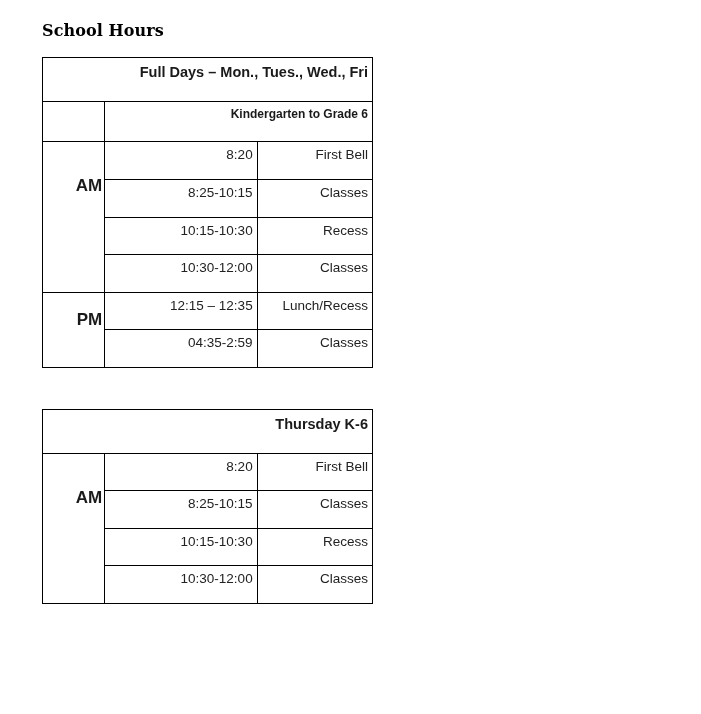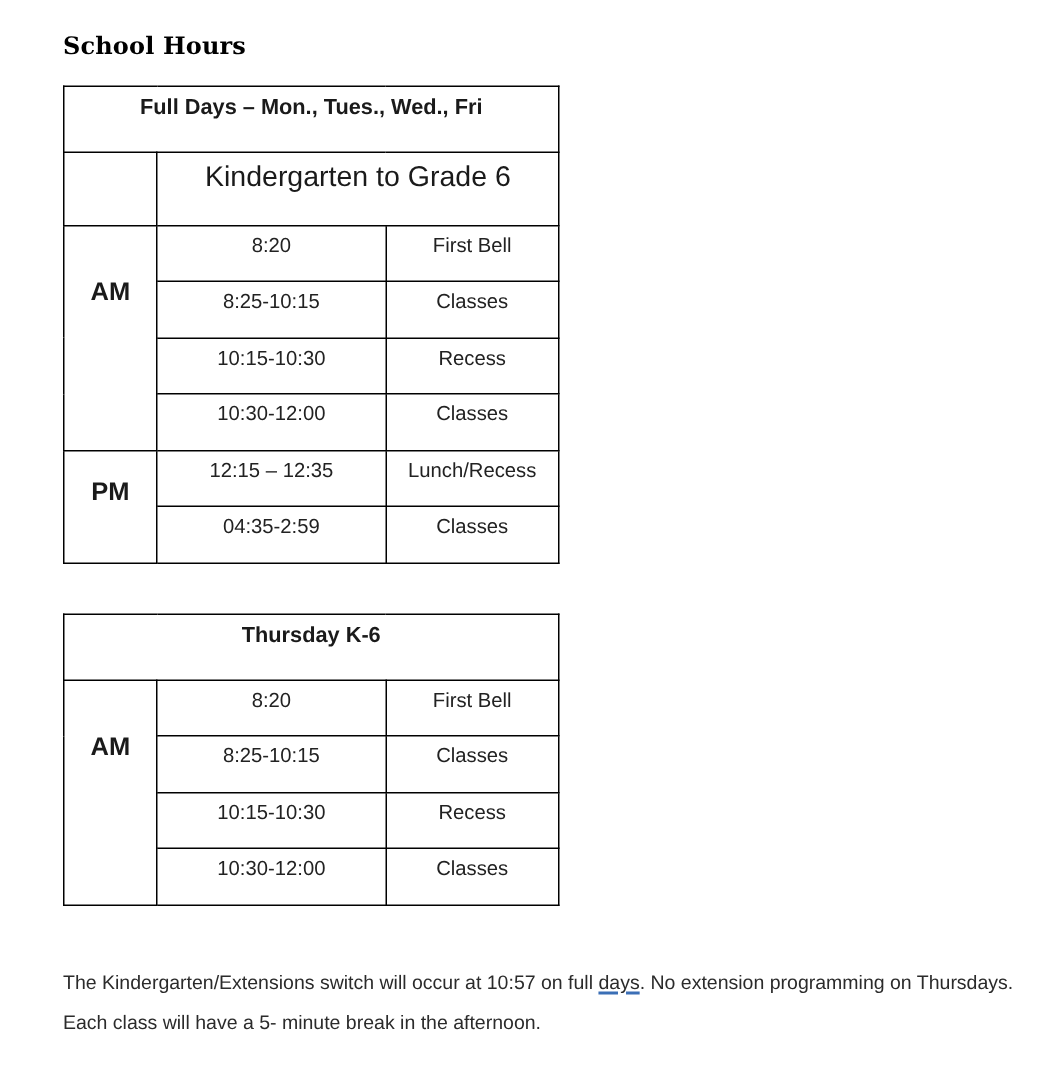--- a/index.html
+++ b/index.html
@@ -45,32 +45,32 @@
     table-layout: fixed;
     width: 331px;
     background: #ffffff;
   }
   table.hours td {
     border: 1px solid #000000;
     font-size: 13.5px;
     color: #222222;
     vertical-align: top;
     padding: 5px 4px 16px 4px;
-    text-align: center;
+    text-align: right;
     line-height: 1.15;
   }
   table.hours td.title-cell {
     font-weight: bold;
     font-size: 14.5px;
     color: #1a1a1a;
     padding: 6px 4px 20px 4px;
   }
   table.hours td.sub-cell {
-    font-weight: normal;
-    font-size: 19px;
+    font-weight: bold;
+    font-size: 12px;
     color: #1a1a1a;
     padding: 6px 4px 20px 4px;
   }
   table.hours td.period-cell {
     font-weight: bold;
     font-size: 17px;
     color: #1a1a1a;
     vertical-align: top;
     padding: 0 2px 0 2px;
   }
@@ -195,18 +195,14 @@
         <td>10:15-10:30</td>
         <td>Recess</td>
       </tr>
       <tr>
         <td>10:30-12:00</td>
         <td>Classes</td>
       </tr>
     </tbody>
   </table>
 
-  <div class="notes">
-    <div class="note-line"><span>The Kindergarten/Extensions switch will occur at 10:57 on full </span><span class="spell-underline">days</span><span>. No extension programming on Thursdays.</span></div>
-    <div class="note-line">Each class will have a 5- minute break in the afternoon.</div>
-  </div>
 
 </div>
 
 </body></html>

